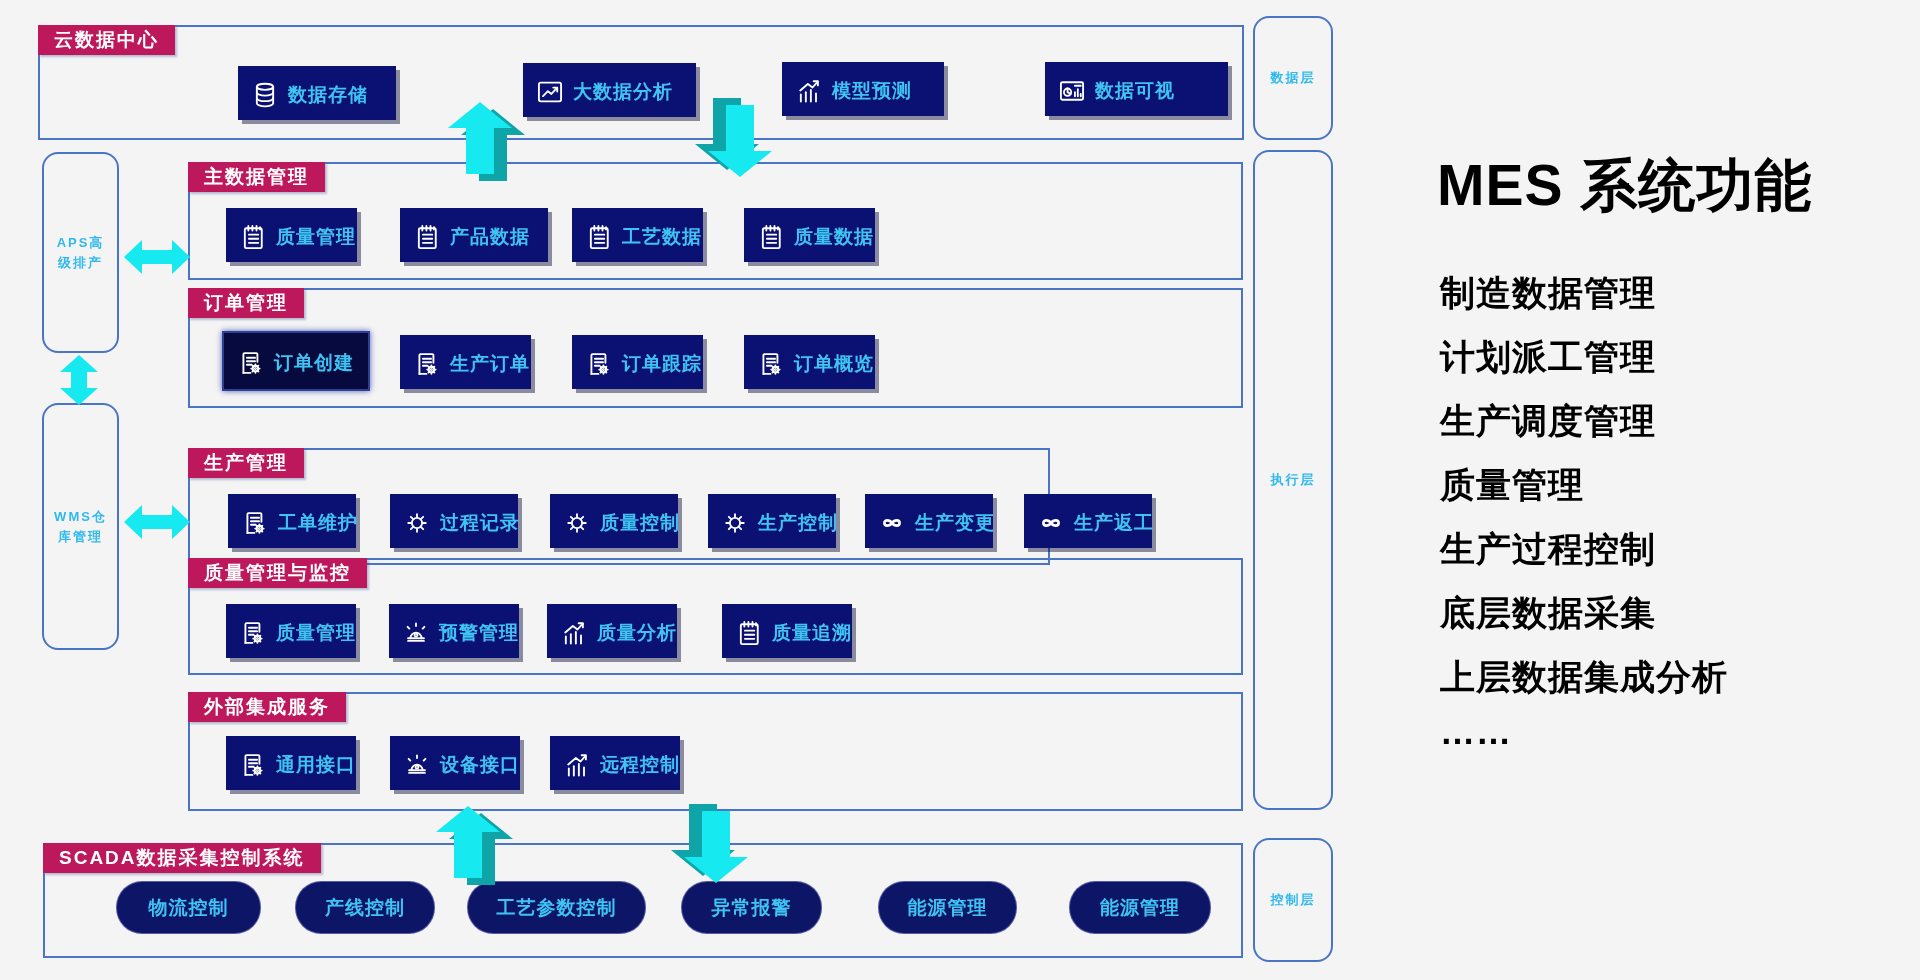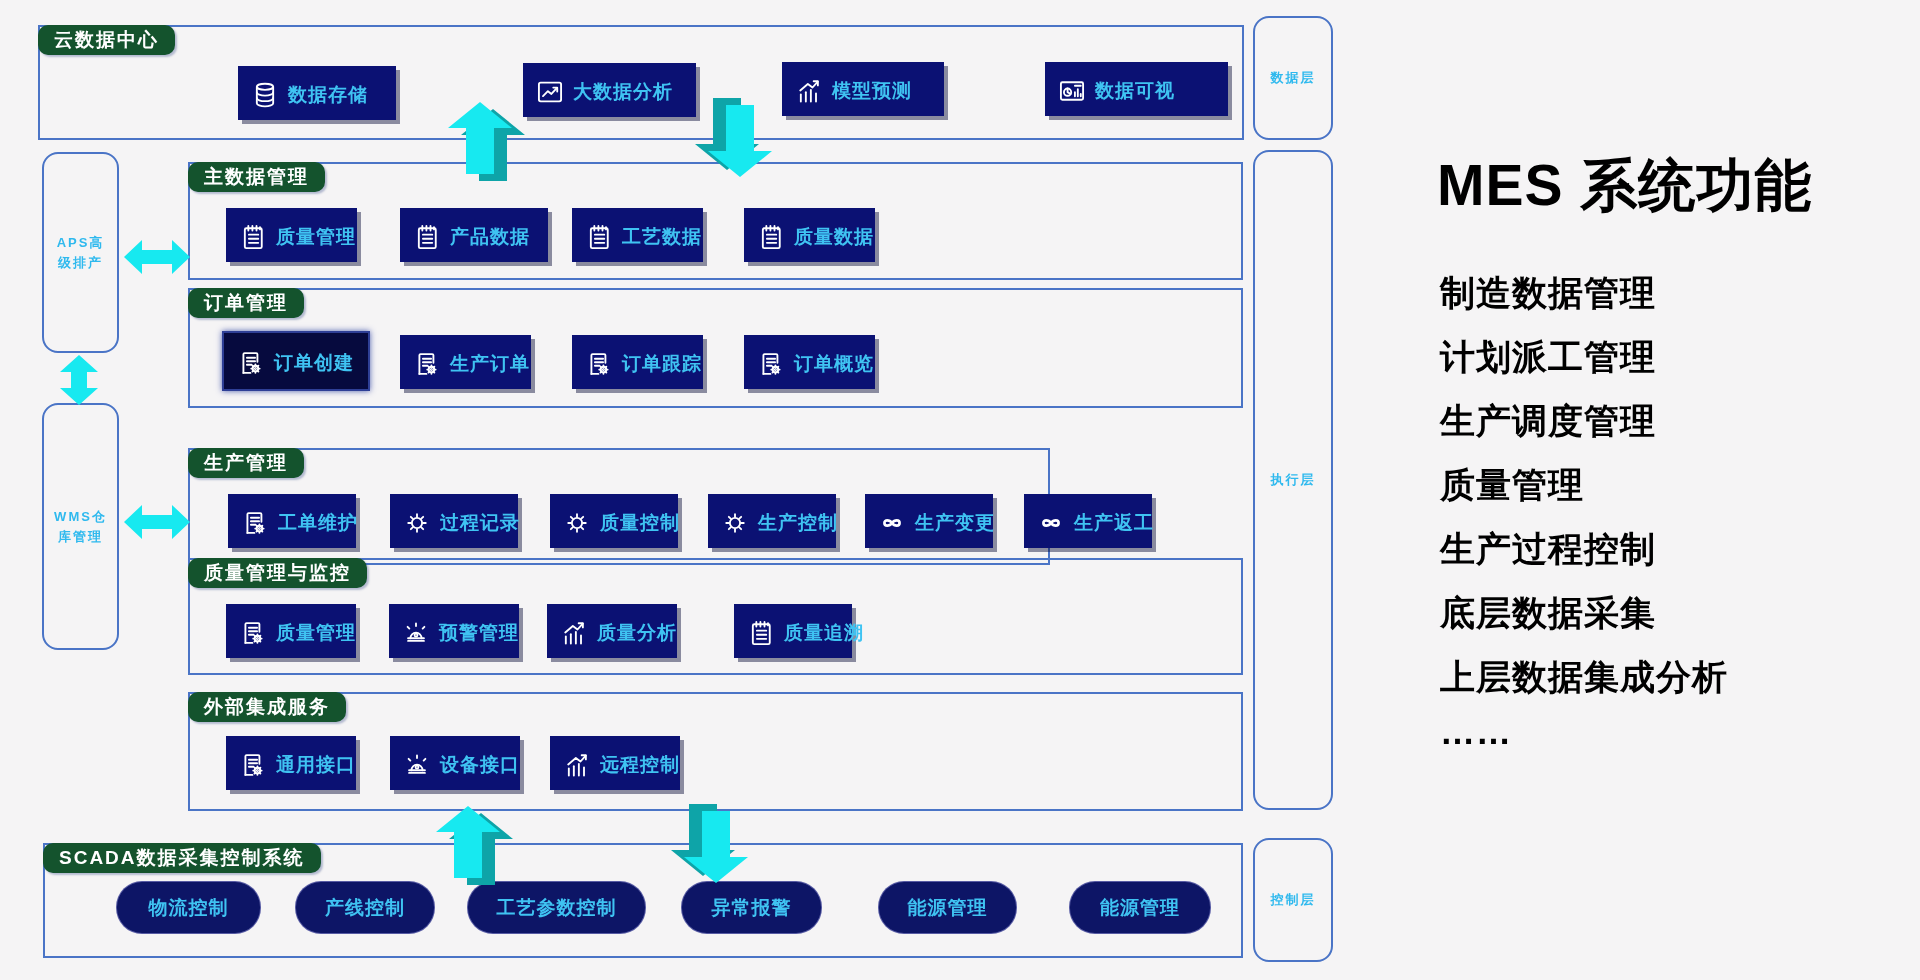--- a/index.html
+++ b/index.html
@@ -8,24 +8,23 @@
     font-family:"Liberation Sans","DejaVu Sans",sans-serif;
   }
   #stage{position:relative;width:1920px;height:980px;}
   .box{
     position:absolute;border:2px solid #4a74c6;background:transparent;
     box-sizing:border-box;
   }
   .rounded{border-radius:16px;display:flex;align-items:center;justify-content:center;}
   .bar{
     position:absolute;top:-2px;left:-2px;height:30px;line-height:30px;
-    background:#14532d;color:#ffffff;font-size:19px;font-weight:bold;
+    background:#be185d;color:#ffffff;font-size:19px;font-weight:bold;
     padding:0 16px;letter-spacing:2px;white-space:nowrap;width:max-content;
     box-shadow:2px 2px 2px rgba(60,80,140,.35);
-    border-radius:10px;
   }
   .mbtn{
     position:absolute;display:flex;align-items:center;gap:9px;
     background:#0b1173;border:none;padding:4px 0 0 13px;margin:0;cursor:pointer;
     box-shadow:4px 4px 0 rgba(8,12,55,.45);box-sizing:border-box;height:54px;
   }
   .mbtn .lbl{
     color:#3fc3f2;font-size:19px;font-weight:bold;letter-spacing:1px;white-space:nowrap;
   }
   .mbtn .ic{display:inline-flex;width:28px;height:28px;flex:0 0 auto;}
@@ -310,21 +309,21 @@
       <span class="lbl">预警管理</span>
     </button>
     <button class="mbtn" style="left:357px;top:44px;width:130px">
       <span class="ic">
           <svg viewBox="0 0 24 24">
             <use href="#sym-trend"></use>
           </svg>
         </span>
       <span class="lbl">质量分析</span>
     </button>
-    <button class="mbtn" style="left:544px;top:44px;width:118px">
+    <button class="mbtn" style="left:532px;top:44px;width:130px">
       <span class="ic">
           <svg viewBox="0 0 24 24">
             <use href="#sym-notebook"></use>
           </svg>
         </span>
       <span class="lbl">质量追溯</span>
     </button>
   </div>
 
   <div class="box" style="left:188px;top:692px;width:1055px;height:119px">

